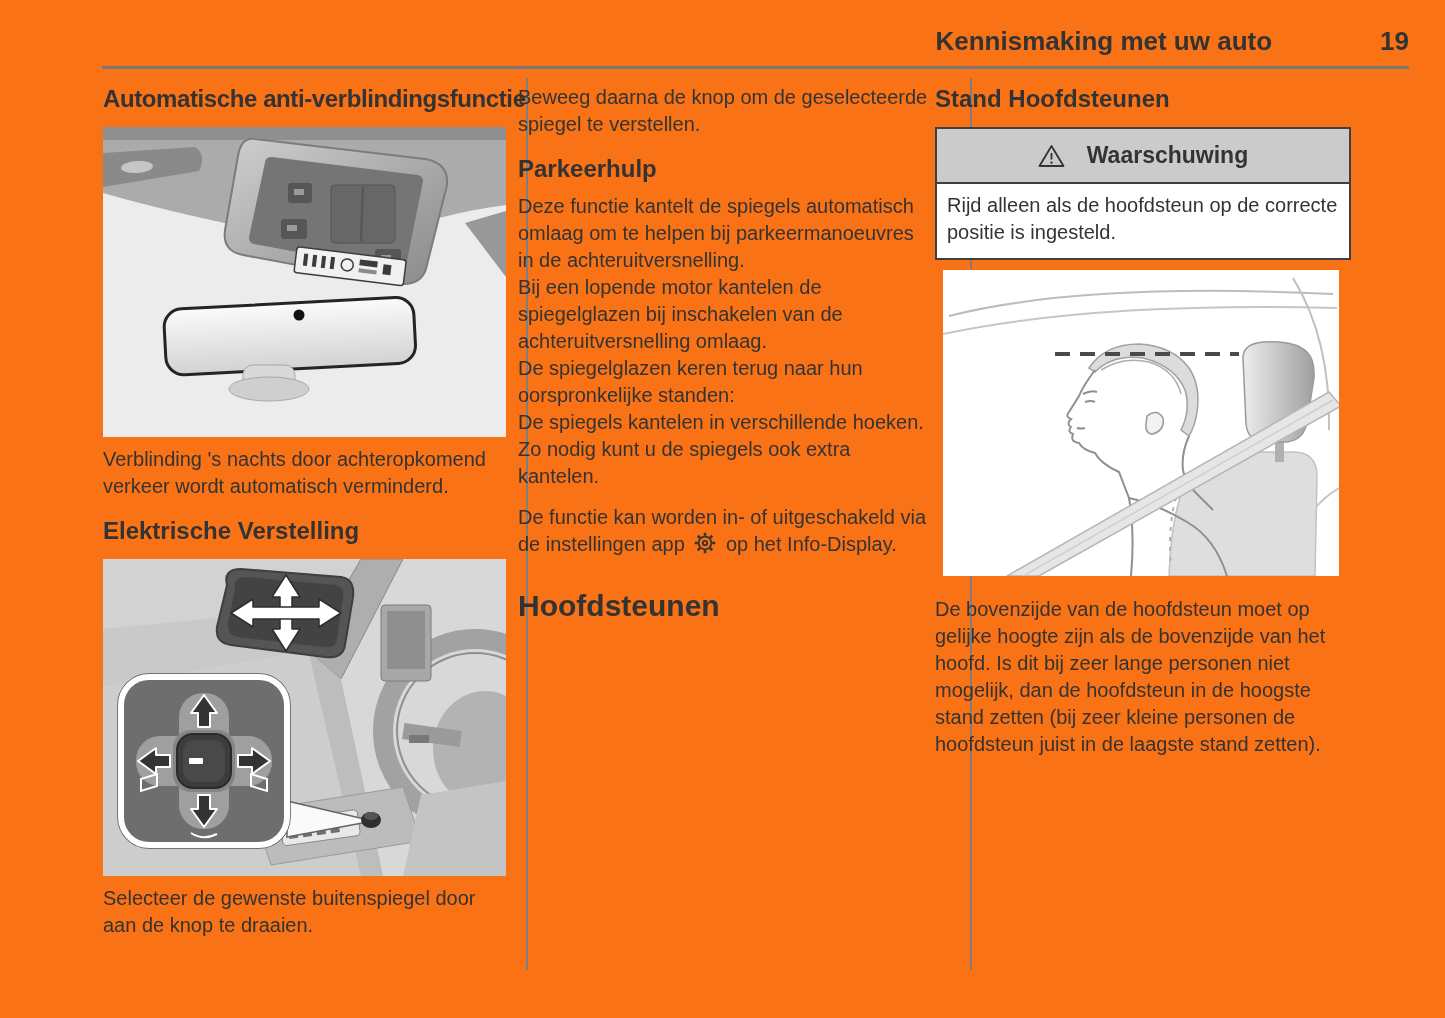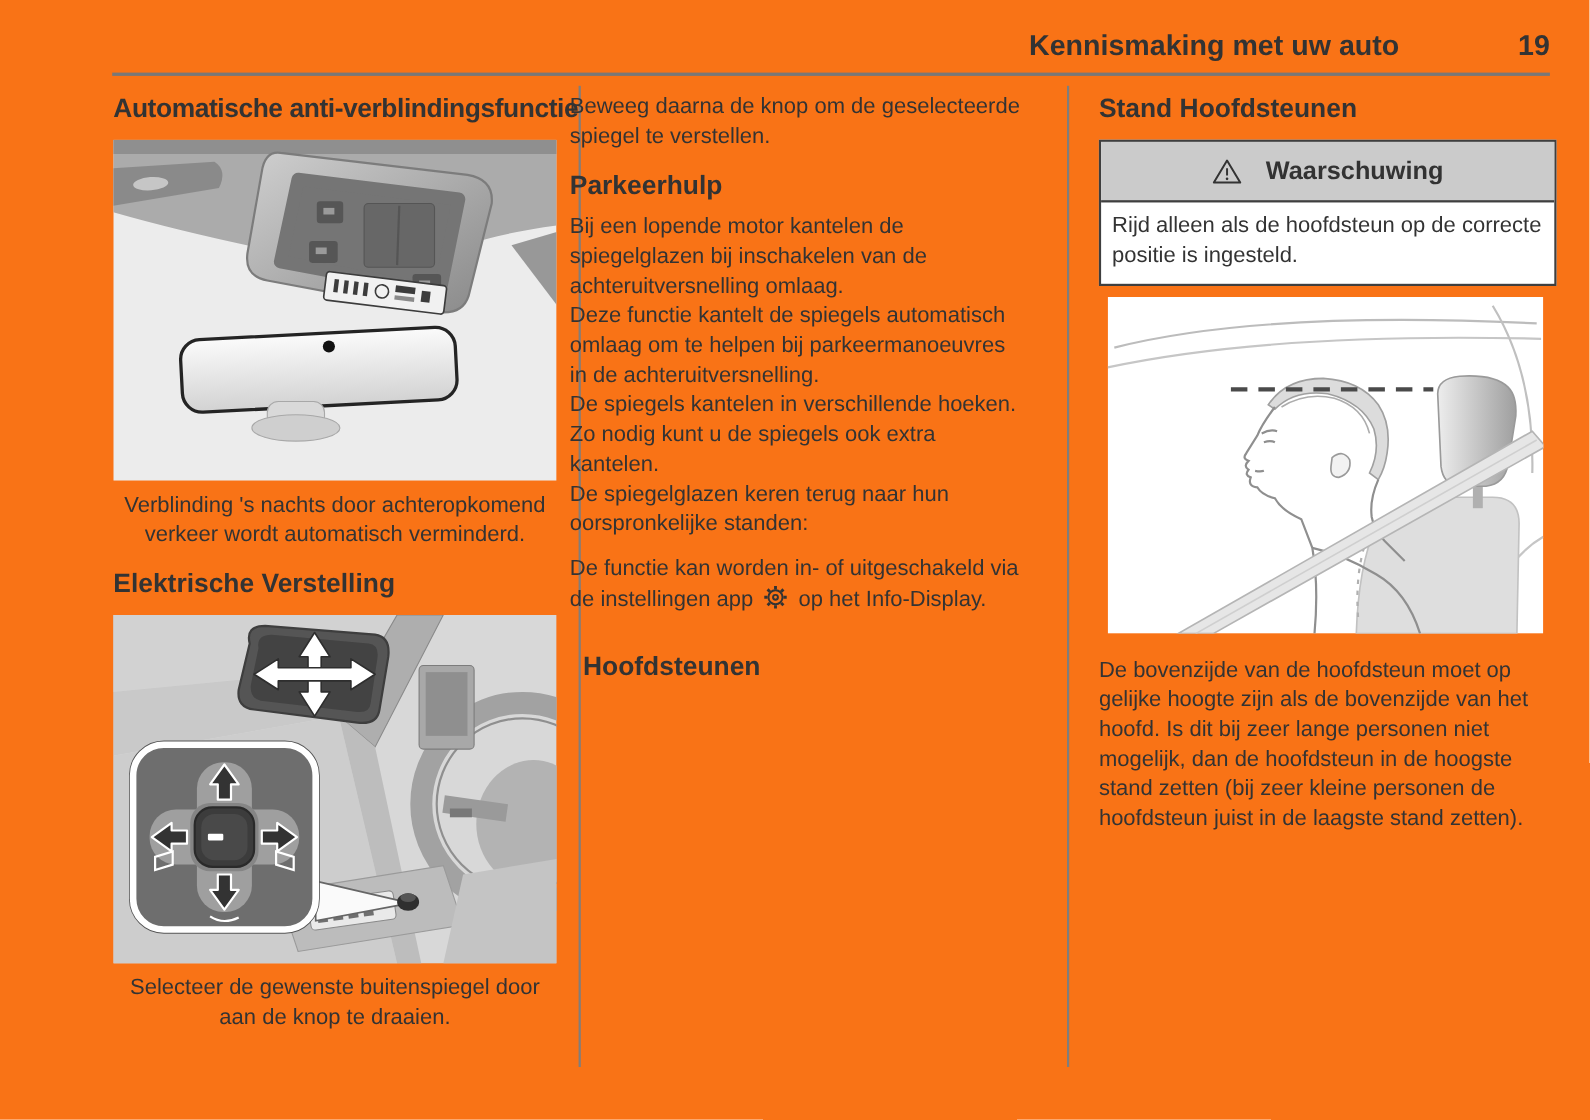--- a/index.html
+++ b/index.html
@@ -9,27 +9,27 @@
   .running-head{position:absolute;top:26px;left:103px;width:1306px;display:flex;
         justify-content:flex-end;align-items:baseline;gap:108px;font-size:26px;font-weight:bold;color:#333;}
   .rule{position:absolute;top:66px;left:102px;width:1307px;height:3px;background:#787878;}
   
   .divider{position:absolute;top:78px;height:892px;width:2px;background:#7e7e7e;}
   .d1{left:526px;}.d2{left:970px;}
   
   .col{position:absolute;top:84px;}
   .col1{left:103px;width:403px;}
   .col2{left:518px;width:416px;}
-  .col3{left:999px;width:416px;}
+  .col3{left:935px;width:416px;}
   .body{font-size:20px;line-height:27px;margin:0;color:#333;}
   .h2{font-size:24px;line-height:30px;margin:0 0 13px 0;font-weight:bold;color:#333;}
   .nowrap{white-space:nowrap;letter-spacing:-0.4px;}
-  .h1{font-size:24px;line-height:40px;margin:28px 0 0 12px;font-weight:bold;color:#333;}
+  .h1{font-size:30px;line-height:40px;margin:28px 0 0 0;font-weight:bold;color:#333;}
   .fig{display:block;}
-  .cap{margin-top:9px;text-align:center;}
+  .cap{margin-top:9px;}
   .mt{margin-top:16px;}
   .col2 .h2{margin:16px 0 9px 0;}
   .para{margin:0;}
   .bullets{list-style:none;margin:12px 0 0 0;padding:0;}
   .bullets li{position:relative;padding-left:27px;margin-bottom:13px;font-size:20px;line-height:27px;}
   .bullets li::before{content:"";position:absolute;left:2px;top:8px;width:11px;height:11px;border-radius:50%;background:#2e2e2e;}
   .outro{margin-top:14px;}
   .inline-gear{vertical-align:-4px;margin:0 3px;}
   .warnbox{margin-top:13px;border:2px solid #3f3f3f;background:#fff;}
   .warnhead{background:#cbcbcb;border-bottom:2px solid #3f3f3f;display:flex;align-items:center;
@@ -170,24 +170,24 @@
     </svg>
 
     <p class="body cap">Selecteer de gewenste buitenspiegel door aan de knop te draaien.</p>
   </section>
 
   <section class="col col2">
     <p class="body">Beweeg daarna de knop om de geselecteerde spiegel te verstellen.</p>
 
     <h2 class="h2">Parkeerhulp</h2>
 
+    <p class="body para">Deze functie kantelt de spiegels automatisch omlaag om te helpen bij parkeermanoeuvres in de achteruitversnelling.</p>
     <p class="body para">Bij een lopende motor kantelen de spiegelglazen bij inschakelen van de achteruitversnelling omlaag.</p>
-    <p class="body para">Deze functie kantelt de spiegels automatisch omlaag om te helpen bij parkeermanoeuvres in de achteruitversnelling.</p>
+    <p class="body para">De spiegelglazen keren terug naar hun oorspronkelijke standen:</p>
     <p class="body para">De spiegels kantelen in verschillende hoeken. Zo nodig kunt u de spiegels ook extra kantelen.</p>
-    <p class="body para">De spiegelglazen keren terug naar hun oorspronkelijke standen:</p>
 
 
     <p class="body outro">
       <span>De functie kan worden in- of uitgeschakeld via de instellingen app</span>
       <svg class="inline-gear" width="24" height="24" viewBox="0 0 24 24">
         <g fill="none" stroke="#333" stroke-width="1.8">
           <circle cx="12" cy="12" r="6.4"></circle>
           <circle cx="12" cy="12" r="2.2"></circle>
         </g>
         <g stroke="#333" stroke-width="2.6">

